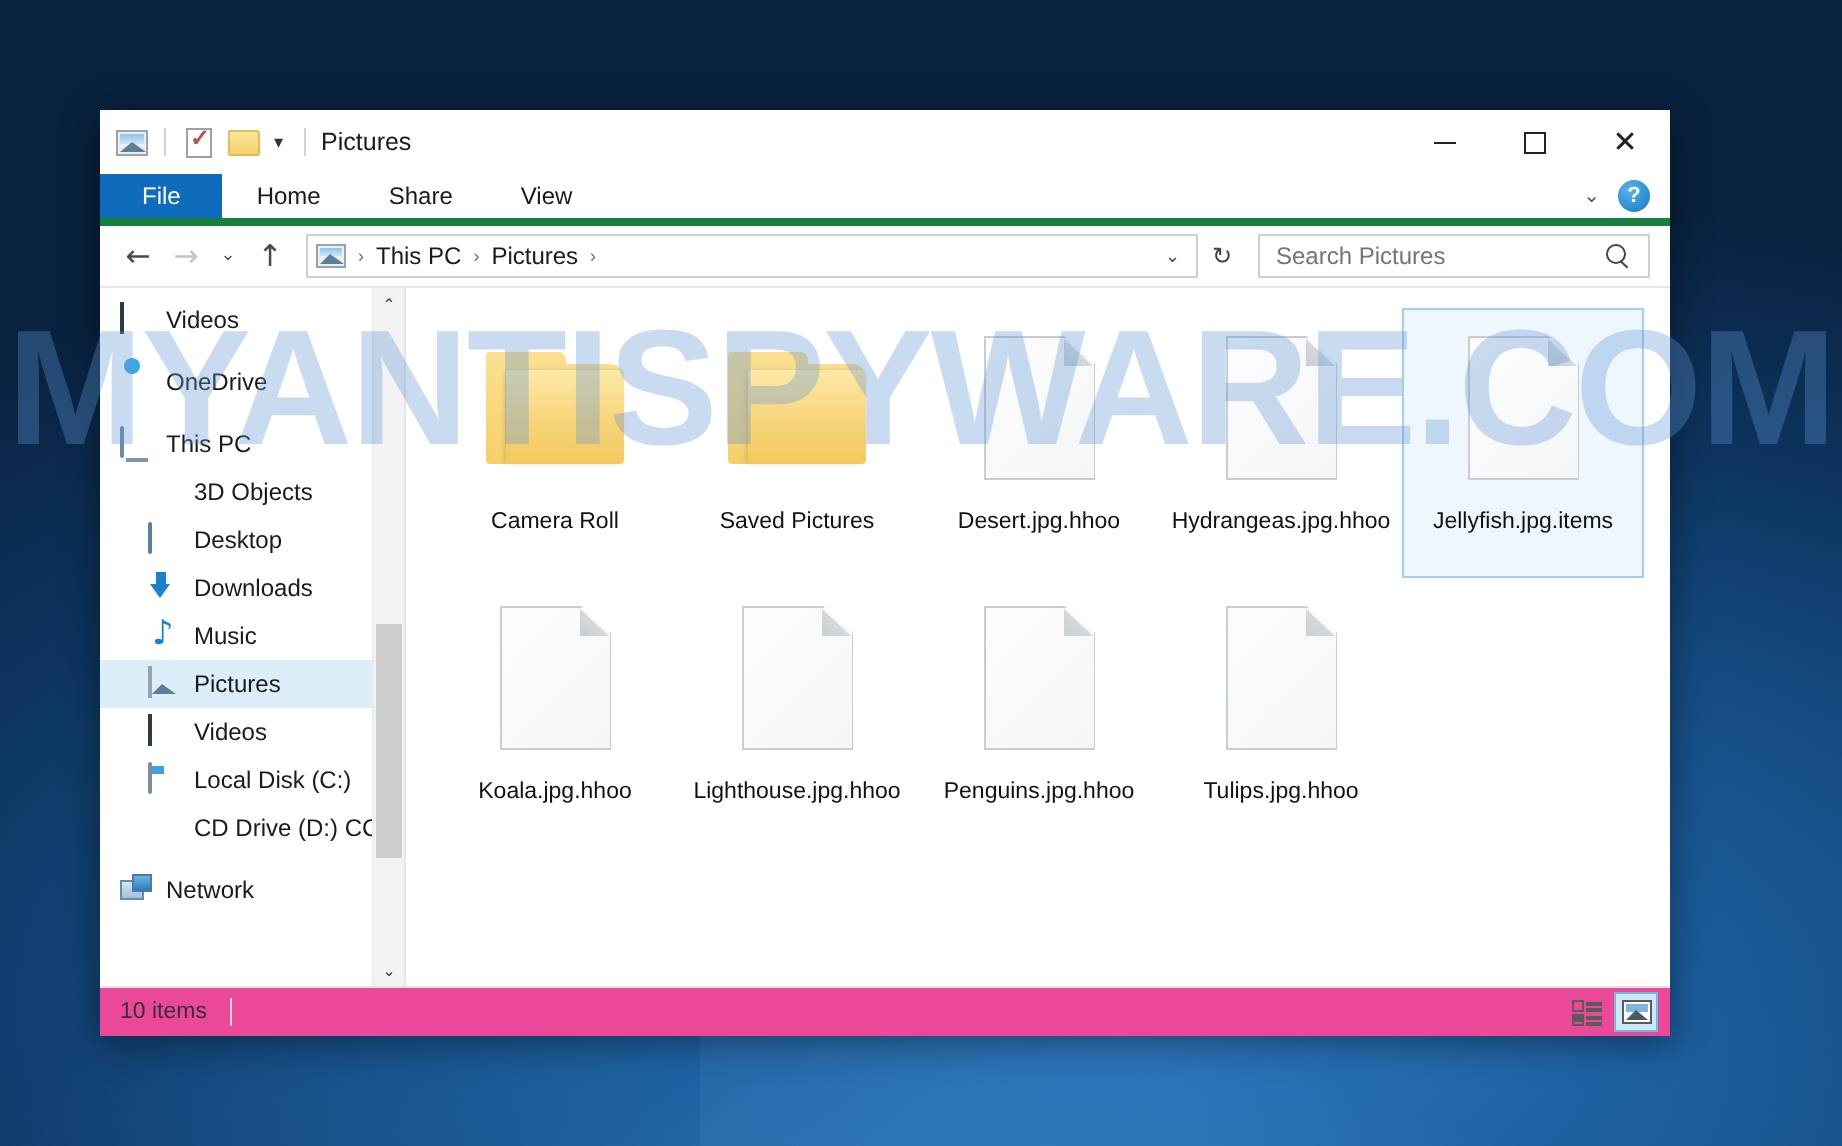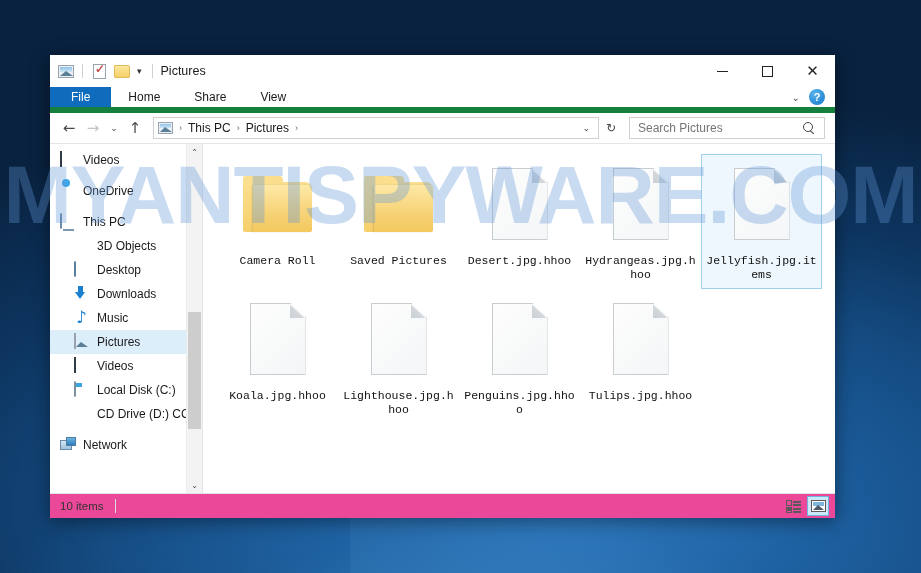--- a/index.html
+++ b/index.html
@@ -99,21 +99,21 @@
   }
   .wc .glyph-min { width: 11px; height: 1px; background: #222; }
   .wc .glyph-max { width: 11px; height: 11px; border: 1px solid #222; }
   .wc .glyph-close { font-size: 15px; line-height: 1; font-family: "DejaVu Sans", sans-serif; }
 
   
   .ribbon {
     height: 26px; flex: 0 0 26px;
     display: flex; align-items: stretch;
     background: #ffffff;
-    border-bottom: 6px solid #15803d;
+    border-bottom: 4px solid #15803d;
   }
   .tab {
     padding: 0 17px;
     display: flex; align-items: center;
     font-size: 12px; color: #1a1a1a;
   }
   .tab.file {
     background: #0f6cbd; color: #fff;
     padding: 0 21px;
   }
@@ -379,21 +379,20 @@
     overflow: hidden;
   }
   .grid {
     display: flex; flex-wrap: wrap;
   }
   .tile {
     width: 121px; height: 135px;
     display: flex; flex-direction: column; align-items: center;
     padding-top: 6px;
     border: 1px solid transparent;
-    font-family: Liberation Mono, monospace;
   }
   .tile.selected {
     background: rgba(205,232,248,.35);
     border: 1px solid #9fd0ec;
   }
   .tile .thumb {
     width: 74px; height: 86px;
     display: flex; align-items: center; justify-content: center;
   }
   .folder-ico {

